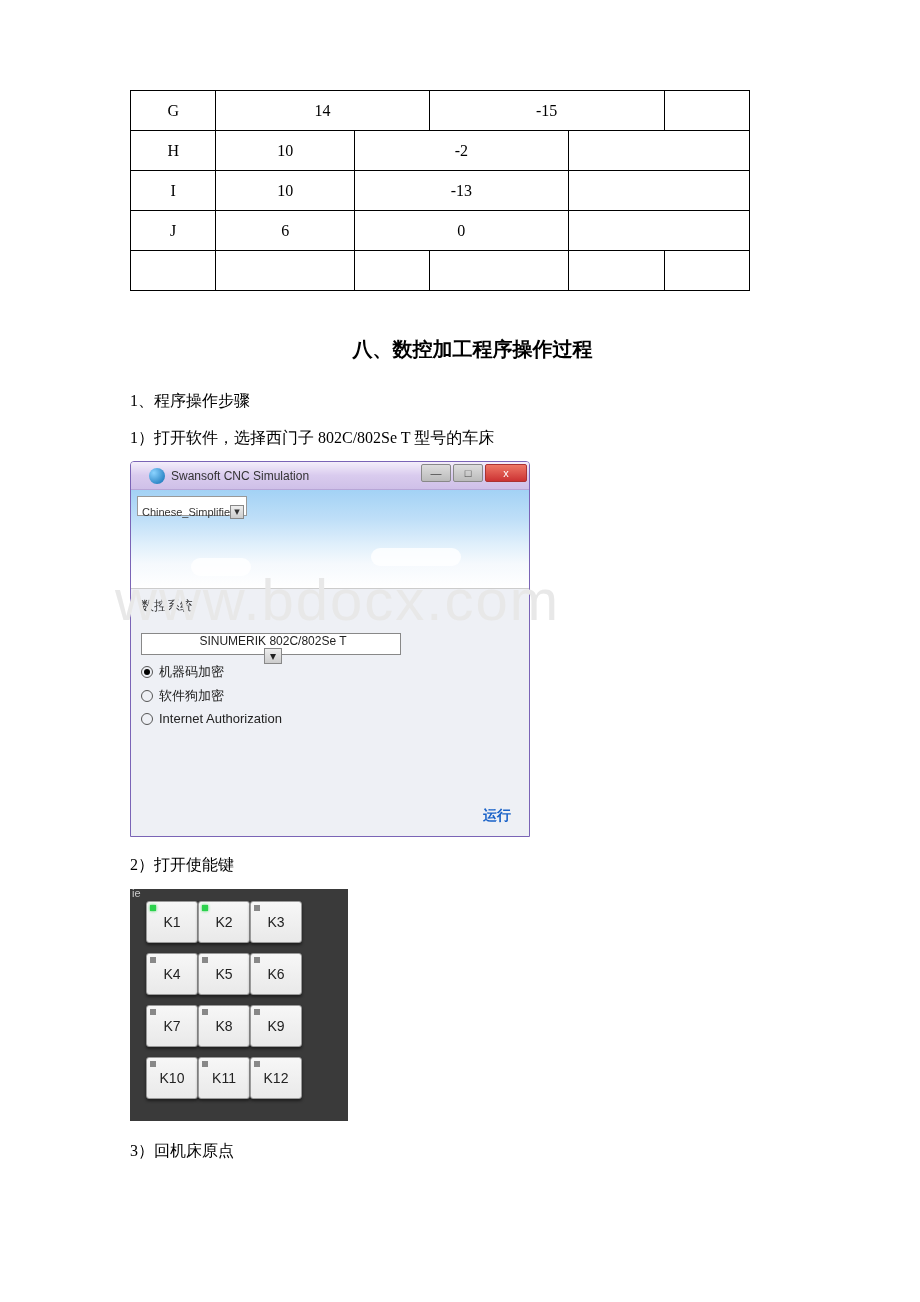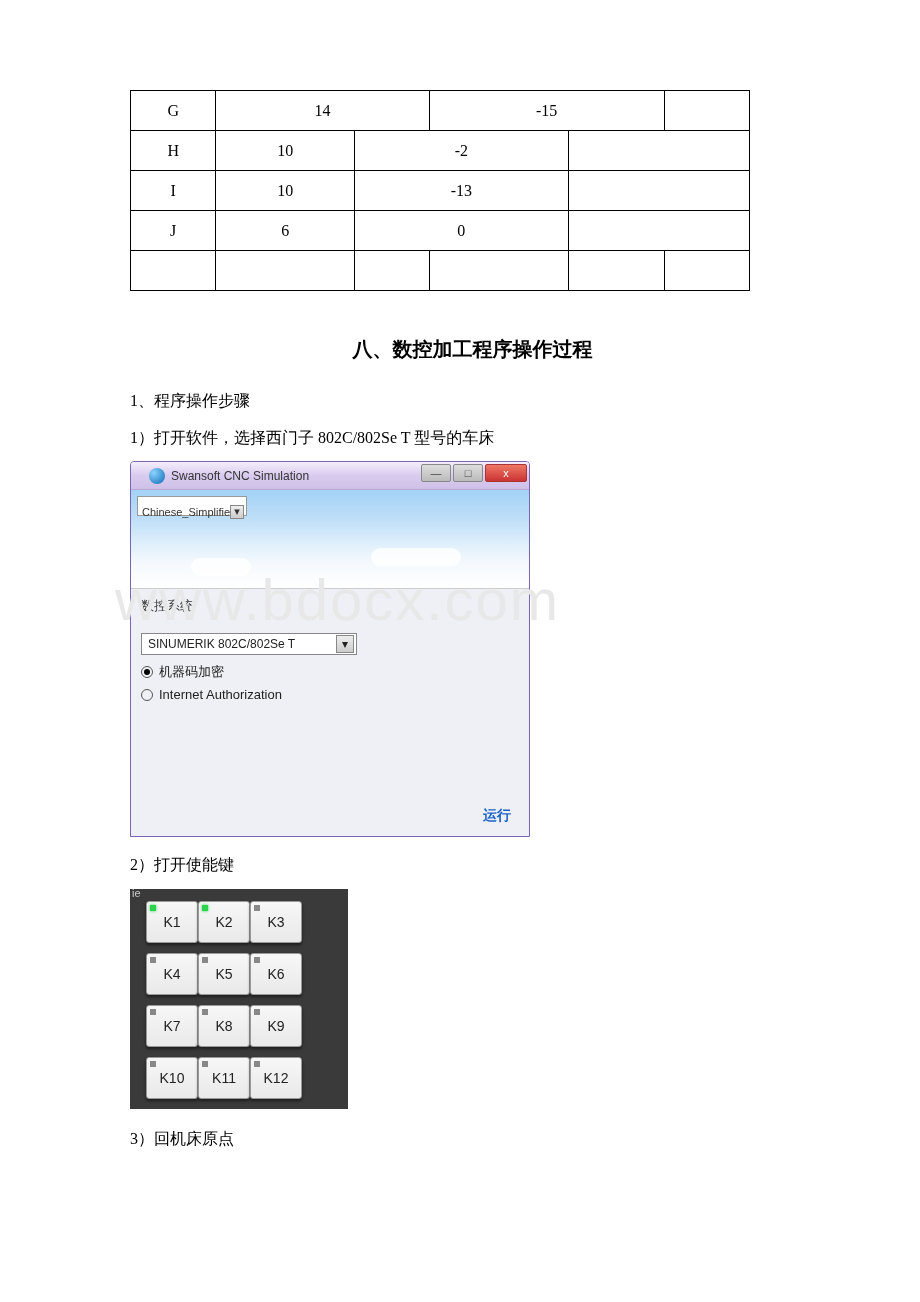--- a/index.html
+++ b/index.html
@@ -97,23 +97,23 @@
     }
     .cloud { position:absolute; width:60px; height:18px; background:#fff; border-radius:20px; opacity:.8; }
     .winbody { display:flex; height: 249px; border-top:1px solid #ccc;}
     .leftcol { width: 96px; background:linear-gradient(180deg,#f0f4fa,#e7edf6); border-right:1px solid #d0d4dc;}
     .ltab { height:28px; display:flex; align-items:center; justify-content:center; font-size:13px; font-weight:bold; }
     .ltab.active { color:#2a63d0; background:#fafdff; }
     .ltab.sel { background:#3a6fb8; color:#fff; }
     .rightcol { flex:1; padding: 8px 10px; position:relative;}
     .grplabel { color:#333; margin-bottom:18px; font-size:13px;}
     .dd {
-      width: 216px; height:22px; border:1px solid #888; background:#fff;
+      width: 260px; height:22px; border:1px solid #888; background:#fff;
       display:flex; align-items:center; justify-content:space-between; padding:0 2px 0 6px;
-      font-size:12px; color:#222; margin-bottom:8px;
+      font-size:12px; color:#222; margin-bottom:8px;flex-direction:column;
     }
     .dd .ddbtn { width:18px; height:18px; border:1px solid #888; background:linear-gradient(#eee,#ccc); display:flex;align-items:center;justify-content:center;}
     .radios { margin-top:2px; }
     .radiorow { display:flex; align-items:center; margin-bottom:6px; font-size:13px; color:#222;}
     .radiobox { width:12px; height:12px; border:1px solid #555; border-radius:50%; margin-right:6px; display:flex;align-items:center;justify-content:center;}
     .radiobox.sel::after { content:""; width:6px; height:6px; background:#000; border-radius:50%;}
     .runlink { position:absolute; right:18px; bottom:12px; color:#1a62c8; font-size:14px; font-weight:bold;}
     
     .watermark {
       position:absolute;
@@ -123,21 +123,21 @@
       color: #e8e8e8;
       letter-spacing: 2px;
       pointer-events:none;
       z-index: 1;
     }
     
     
     .panel2 {
       width: 218px;
       background:#3a3a3a;
-      padding: 12px 10px 10px 10px;
+      padding: 12px 10px 22px 10px;
       margin: 6px 0 16px 0;
       position:relative;
     }
     .panel2 .ie { position:absolute; left:2px; top:-2px; color:#ccc; font-size:11px; font-family:Arial;}
     .krow { display:flex; margin-bottom:10px; justify-content:flex-start; padding-left:6px;}
     .krow:last-child { margin-bottom:0;text-align:center; }
     .kbtn {
       width:52px; height:42px;
       background: linear-gradient(180deg,#f7f7f7,#e9e9e9);
       border:1px solid #999;
@@ -226,20 +226,24 @@
         <span>SINUMERIK 802C/802Se T</span>
         <span class="ddbtn">▾</span>
       </div>
       <div class="radios">
         <div class="radiorow">
           <span class="radiobox sel"></span>
           <span>机器码加密</span>
         </div>
         <div class="radiorow">
           <span class="radiobox"></span>
+          <span>软件狗加密</span>
+        </div>
+        <div class="radiorow">
+          <span class="radiobox"></span>
           <span>Internet Authorization</span>
         </div>
       </div>
       <div class="runlink">运行</div>
     </div>
   </div>
 </div>
 
 <div class="line mixed">2）打开使能键</div>
 

